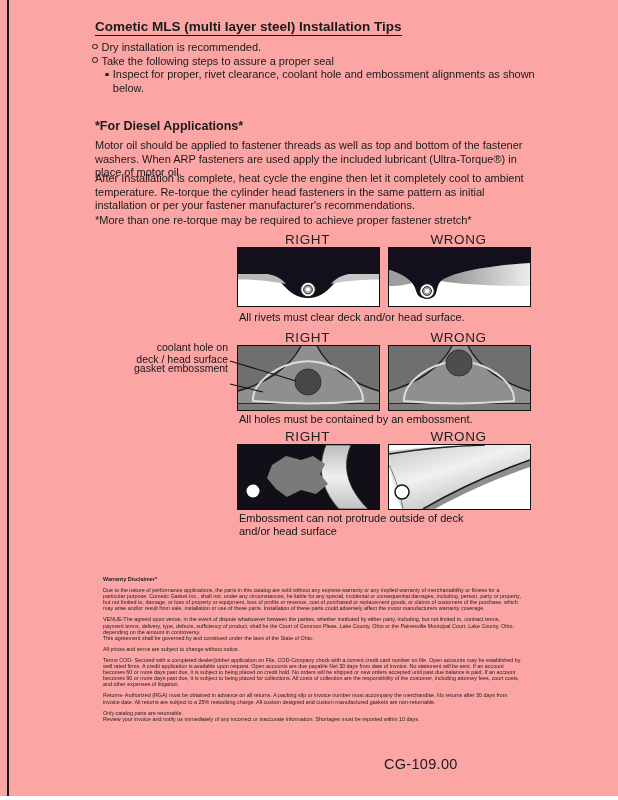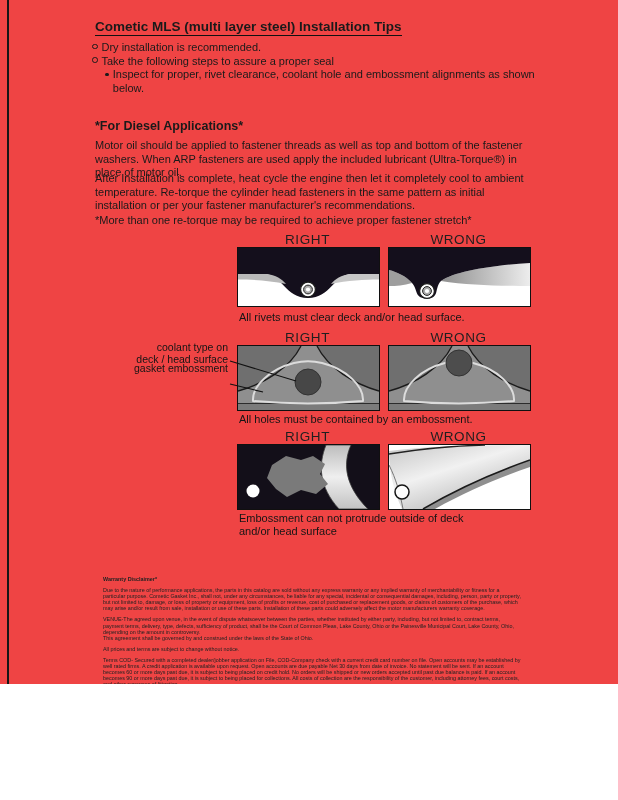--- a/index.html
+++ b/index.html
@@ -1,17 +1,17 @@
 <!DOCTYPE html>
 <html><head>
 <meta charset="utf-8">
 <style>
   html,body{margin:0;padding:0;background:#ffffff;}
   .page{
-    position:relative;width:618px;height:684px;background:#ef4444;
+    position:relative;width:618px;height:796px;background:#fca5a5;
     font-family:"Liberation Sans","DejaVu Sans",sans-serif;color:#1a1a1a;
     overflow:hidden;
   }
   .edge-rule{position:absolute;left:7px;top:0;width:2px;height:796px;background:#161616;}
   .abs{position:absolute;}
   .title{
     left:95px;top:19px;font-size:13.5px;font-weight:bold;
     border-bottom:1.6px solid #111;padding-bottom:1px;white-space:nowrap;
   }
   .bullets{left:92px;top:41px;width:460px;font-size:11px;line-height:13.7px;}
@@ -108,21 +108,21 @@
       </g>
     </svg>
   </div>
 
   <div class="abs caption" style="left:239px;top:311px;">All rivets must clear deck and/or head surface.</div>
 
   <div class="abs rw-label" style="left:237px;top:330px;">RIGHT</div>
   <div class="abs rw-label" style="left:388px;top:330px;">WRONG</div>
 
   <div class="abs sidelabel" style="left:98px;top:341px;">
-    <div>coolant type on</div>
+    <div>coolant hole on</div>
     <div>deck / head surface</div>
   </div>
   <div class="abs sidelabel" style="left:98px;top:362px;">gasket embossment</div>
 
   <div class="abs panel tall" style="left:237px;top:345px;">
     <svg width="141" height="64" viewBox="0 0 141 64">
       <rect x="0" y="0" width="141" height="64" fill="#8f8f8f"></rect>
       <path d="M0,0 H63 C52,22 26,38 0,45 Z" fill="#6f6f6f"></path>
       <path d="M141,0 H79 C90,22 116,38 141,45 Z" fill="#6f6f6f"></path>
       <path d="M63,0 C52,22 26,38 0,45" fill="none" stroke="#1b1b1b" stroke-width="1.3"></path>

